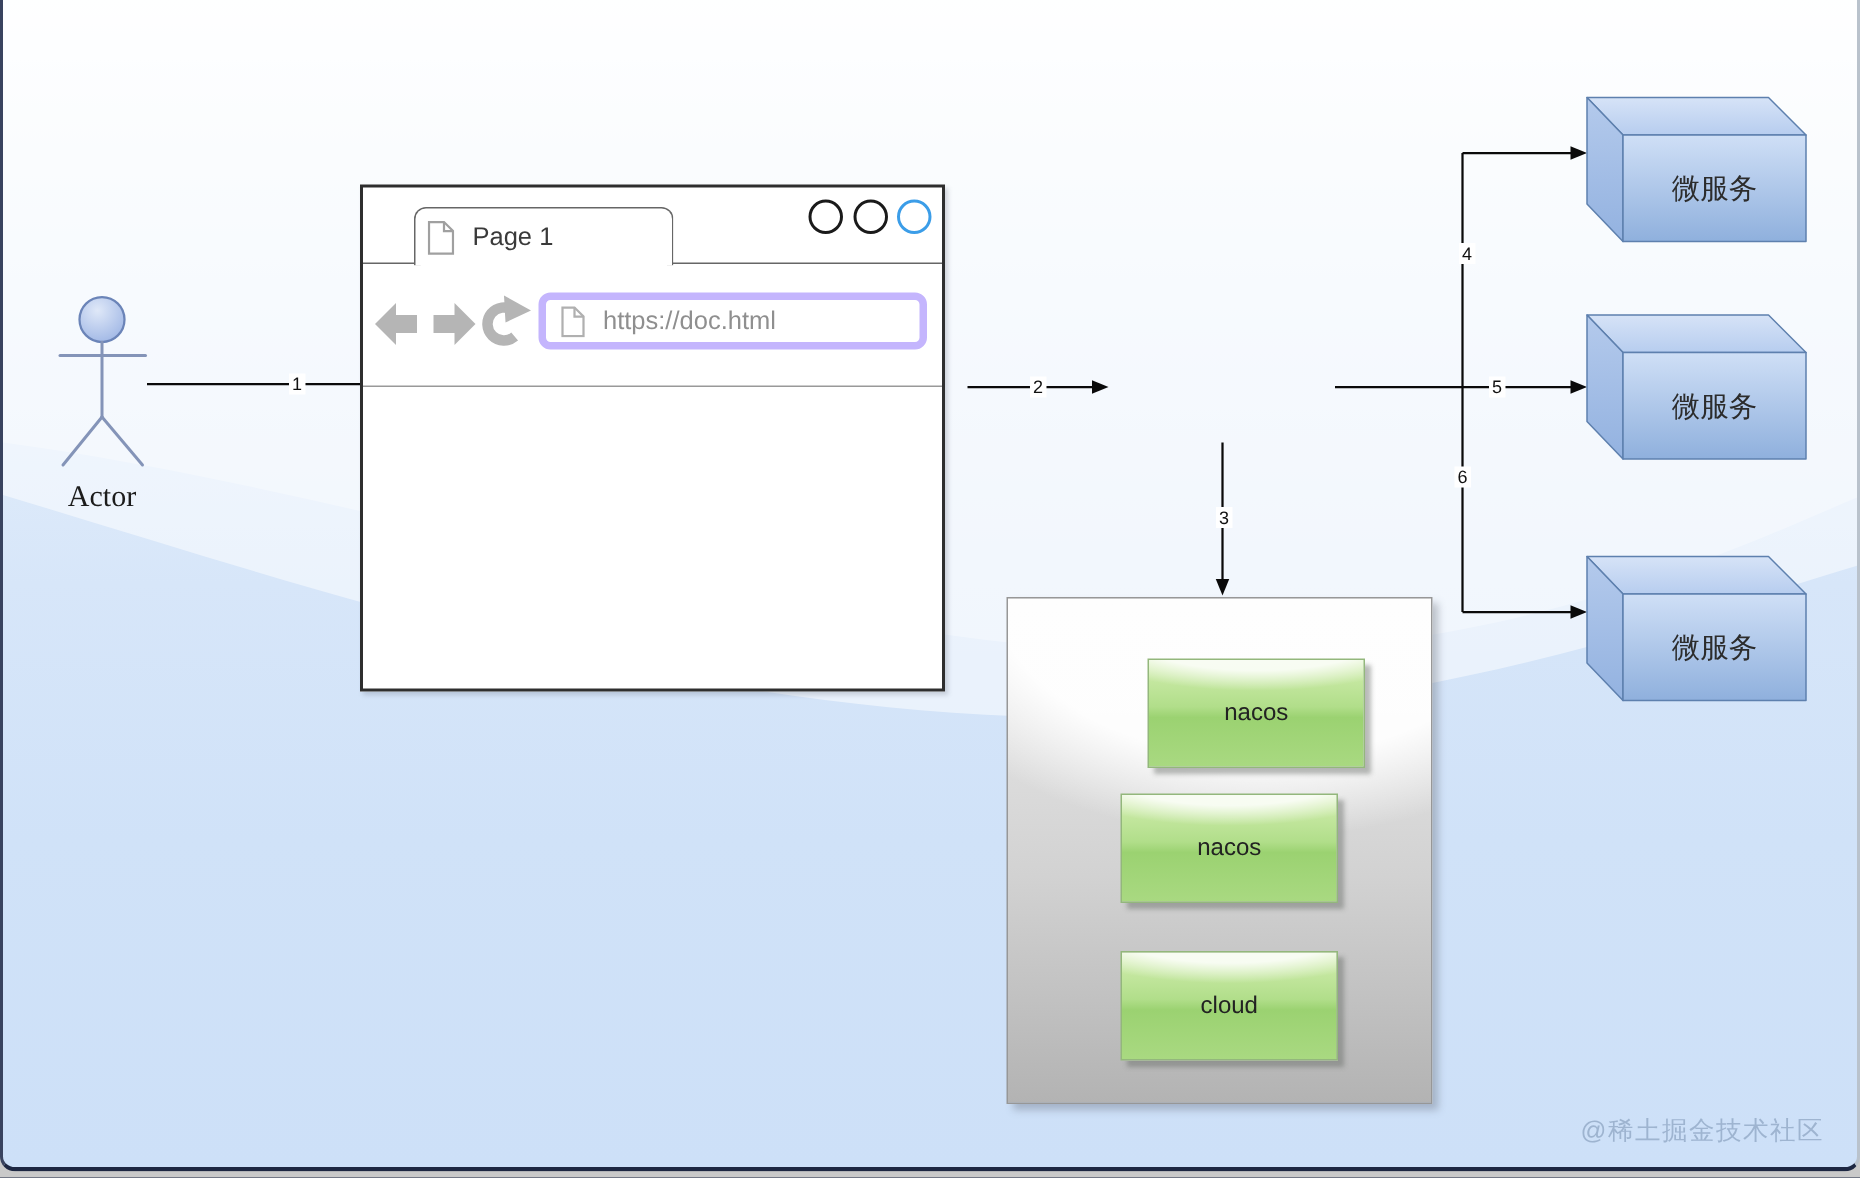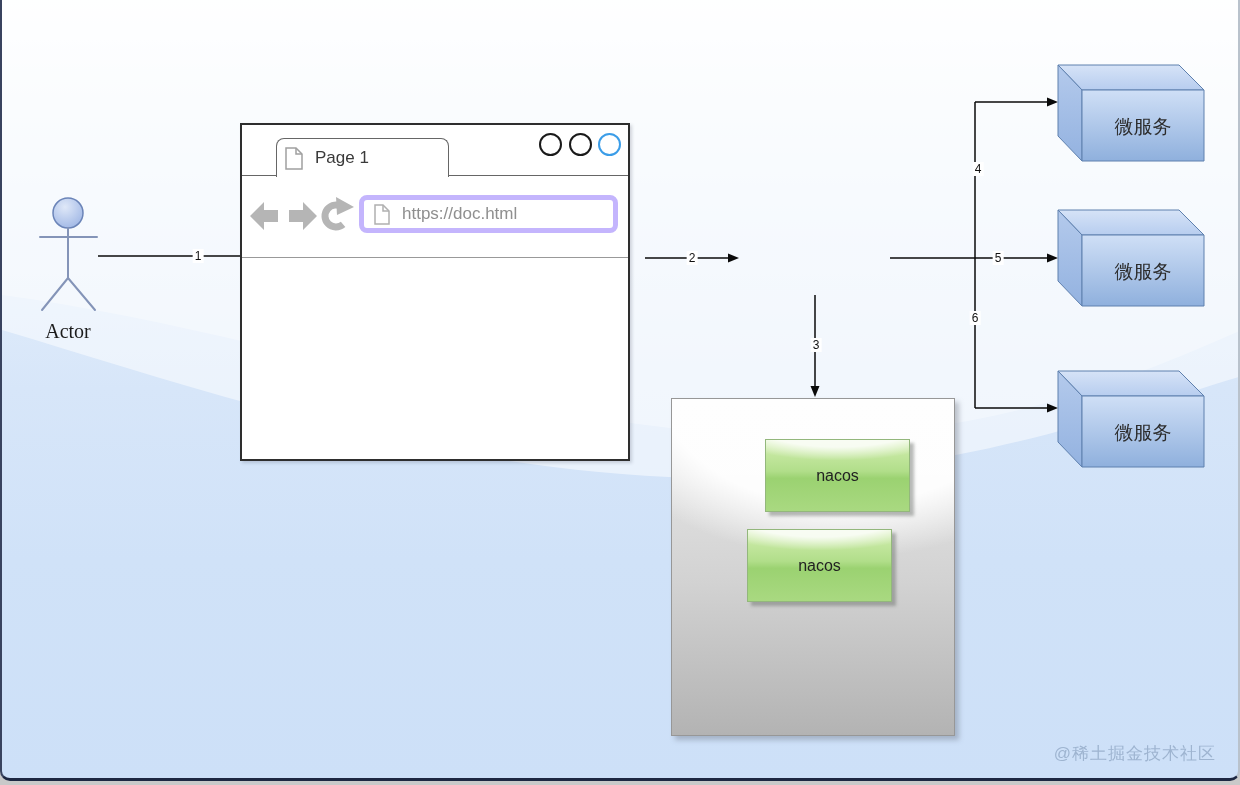--- a/index.html
+++ b/index.html
@@ -188,20 +188,21 @@
       </svg>
       <span id="url-text">https://doc.html</span>
     </div>
     <div id="toolbar-line"></div>
   </div>
 
 
   <div class="abs" id="registry">
     <div class="svc-box" id="svc-0">nacos</div>
     <div class="svc-box" id="svc-1">nacos</div>
+    <div class="svc-box" id="svc-2">cloud</div>
   </div>
 
   <svg class="abs" style="left:1050px; top:58px; z-index:2" width="160" height="420">
     <defs>
       <linearGradient id="cubeTop" x1="0" y1="0" x2="0" y2="1">
         <stop offset="0%" stop-color="#d6e3f7"></stop>
         <stop offset="100%" stop-color="#b7cdef"></stop>
       </linearGradient>
       <linearGradient id="cubeLeft" x1="0" y1="0" x2="0" y2="1">
         <stop offset="0%" stop-color="#b4caec"></stop>

